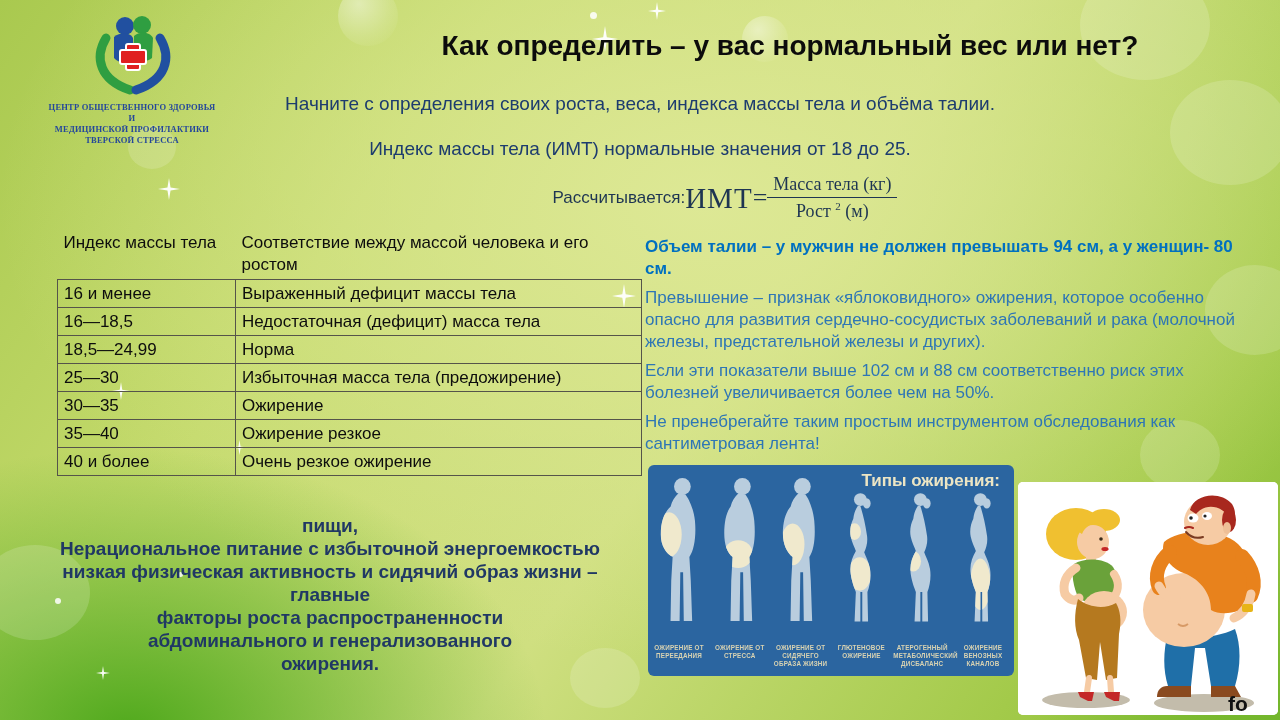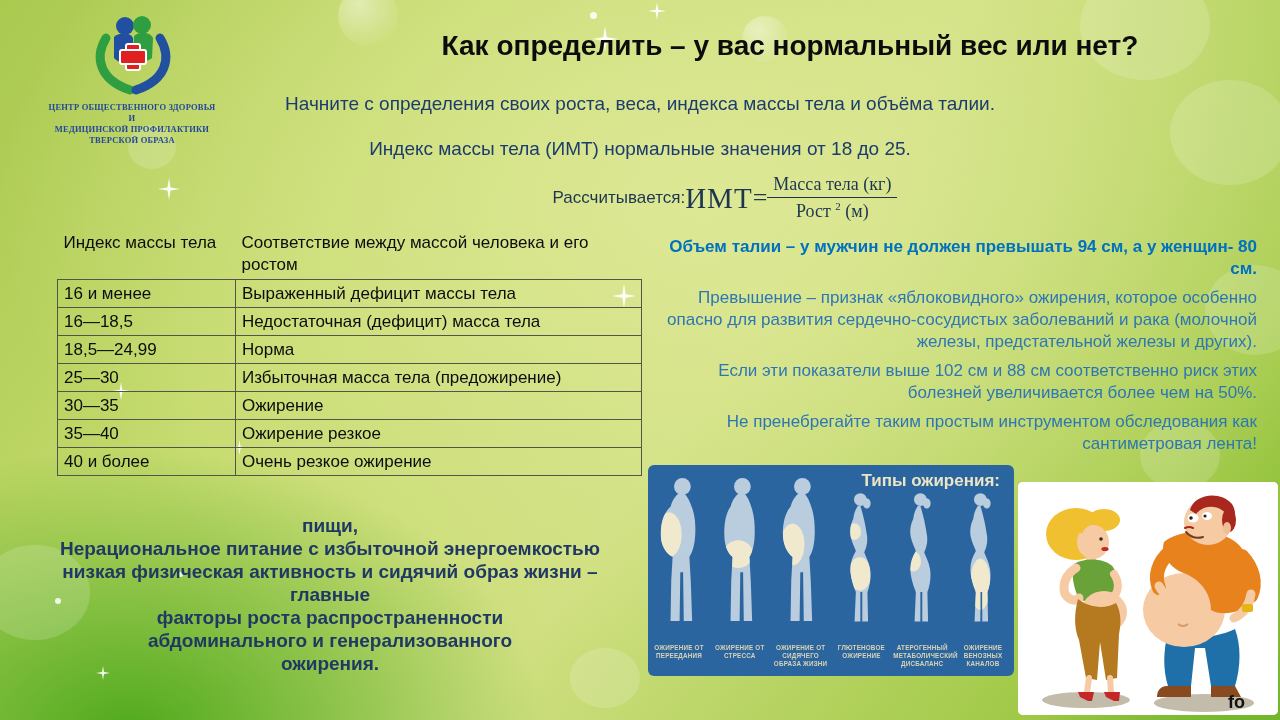--- a/index.html
+++ b/index.html
@@ -46,21 +46,21 @@
   .frac sup{font-size:11px;}
 
   
   .bmi-table{position:absolute;left:25px;top:231px;width:585px;margin-left:32px;}
   .bmi-table table{border-collapse:collapse;width:100%;font-size:17px;color:#0d0d0d;}
   .bmi-table th{font-weight:normal;text-align:left;vertical-align:top;padding:1px 6px 3px 6px;line-height:22px;}
   .bmi-table td{border:1px solid #55544a;padding:1px 6px;height:25px;line-height:20px;}
   .bmi-table .c1{width:165px;}
 
   
-  .waist{position:absolute;left:645px;top:236px;width:612px;text-align:right;}
+  .waist{position:absolute;left:645px;top:236px;width:612px;text-align:left;}
   .waist .heading{font-size:17px;font-weight:bold;color:#0070c0;line-height:22px;margin-bottom:7px;}
   .waist p{margin:0 0 7px 0;font-size:17px;color:#2e76b5;line-height:22px;}
 
   
   .nutrition{position:absolute;left:20px;top:514px;width:620px;text-align:center;
     font-size:19px;font-weight:bold;color:#203864;line-height:23px;}
 
   
   .types-panel{position:absolute;left:648px;top:465px;width:366px;height:211px;background:#2b65a0;border-radius:6px;}
   .types-title{position:absolute;top:6px;right:14px;color:#ece5c4;font-weight:bold;font-size:17px;}
@@ -68,21 +68,21 @@
   .figs svg{display:block;}
   .type-labels{position:absolute;bottom:8px;left:2px;right:2px;display:flex;justify-content:space-between;}
   .type-label{width:58px;text-align:center;font-size:6.3px;font-weight:bold;
     color:#d9d3b2;line-height:8px;letter-spacing:.2px;}
 
   
   .cartoon-panel{position:absolute;left:1018px;top:482px;width:260px;height:233px;
     background:#ffffff;border-radius:5px;}
   .cartoon-panel svg{display:block;}
 
-  .watermark{position:absolute;left:1228px;top:692px;font-size:18px;font-weight:bold;color:#111;}
+  .watermark{position:absolute;left:1228px;top:692px;font-size:21px;font-weight:bold;color:#111;}
 </style>
 </head>
 <body>
 
 <div class="slide">
 
   <div class="bubble" style="left:338px;top:-14px;width:60px;height:60px;"></div>
   <div class="bubble" style="left:742px;top:16px;width:46px;height:46px;"></div>
   <div class="blob" style="left:1080px;top:-30px;width:130px;height:110px;"></div>
   <div class="blob" style="left:1170px;top:80px;width:120px;height:105px;"></div>
@@ -111,21 +111,21 @@
       <g>
         <rect x="42" y="32" width="14" height="26" rx="2" fill="#e02020" stroke="#ffffff" stroke-width="2"></rect>
         <rect x="36" y="38" width="26" height="14" rx="2" fill="#e02020" stroke="#ffffff" stroke-width="2"></rect>
       </g>
       <path d="M22,26 C10,46 16,68 46,78" stroke="#2f9e41" stroke-width="9" fill="none" stroke-linecap="round"></path>
       <path d="M76,26 C88,46 82,68 52,78" stroke="#2150a0" stroke-width="9" fill="none" stroke-linecap="round"></path>
     </svg>
     <div class="logo-text">
       <div>ЦЕНТР ОБЩЕСТВЕННОГО ЗДОРОВЬЯ И</div>
       <div>МЕДИЦИНСКОЙ ПРОФИЛАКТИКИ</div>
-      <div>ТВЕРСКОЙ ОБРАЗА</div>
+      <div>ТВЕРСКОЙ СТРЕССА</div>
     </div>
   </div>
 
   <div class="title">Как определить – у вас нормальный вес или нет?</div>
   <div class="intro-line1">Начните с определения своих роста, веса, индекса массы тела и объёма талии.</div>
   <div class="intro-line2">Индекс массы тела  (ИМТ) нормальные значения от 18 до 25.</div>
 
   <div class="formula">
     <span class="prefix">Рассчитывается:</span>
     <span class="lhs">ИМТ</span>

